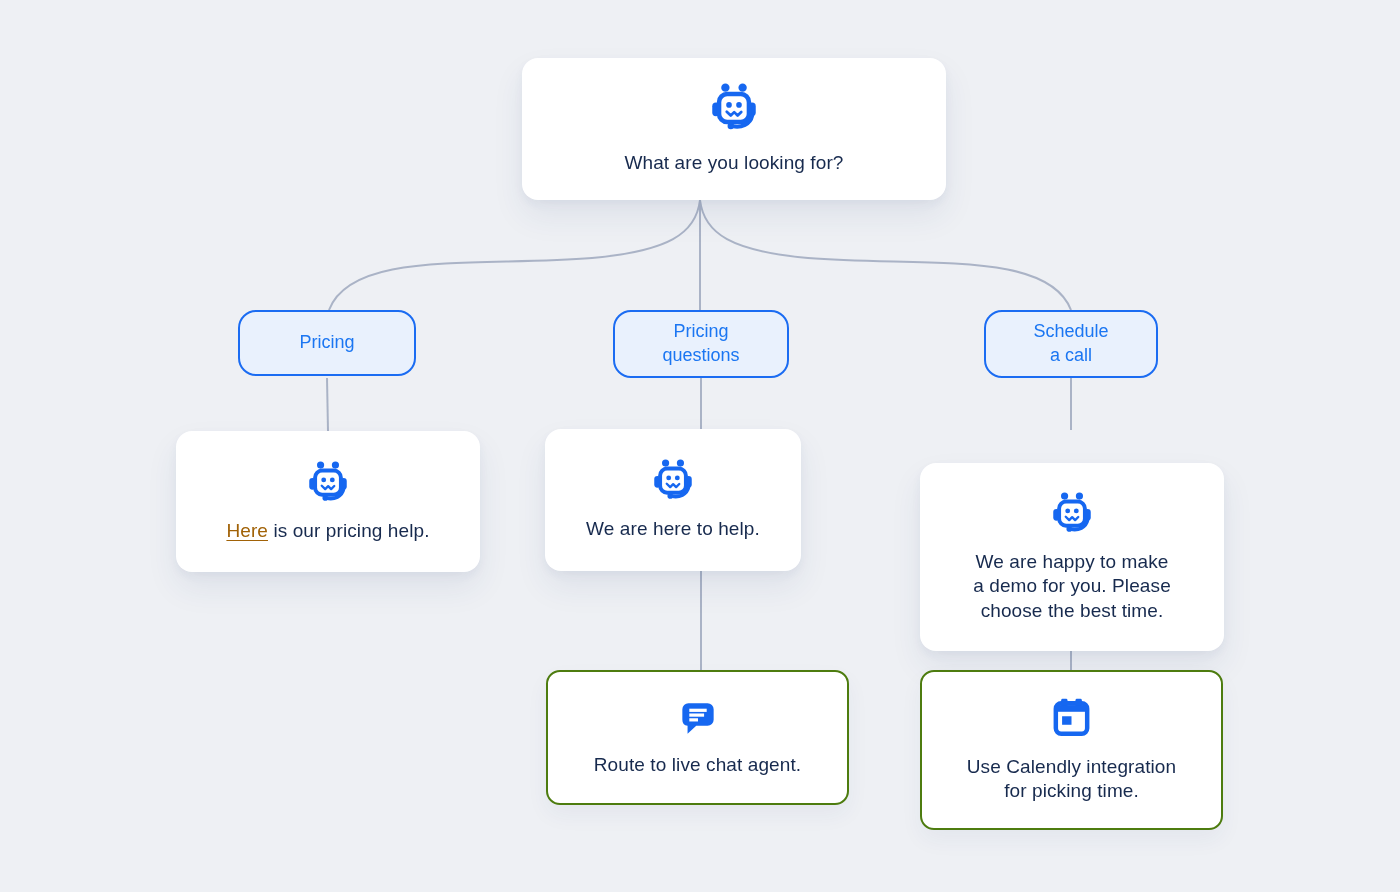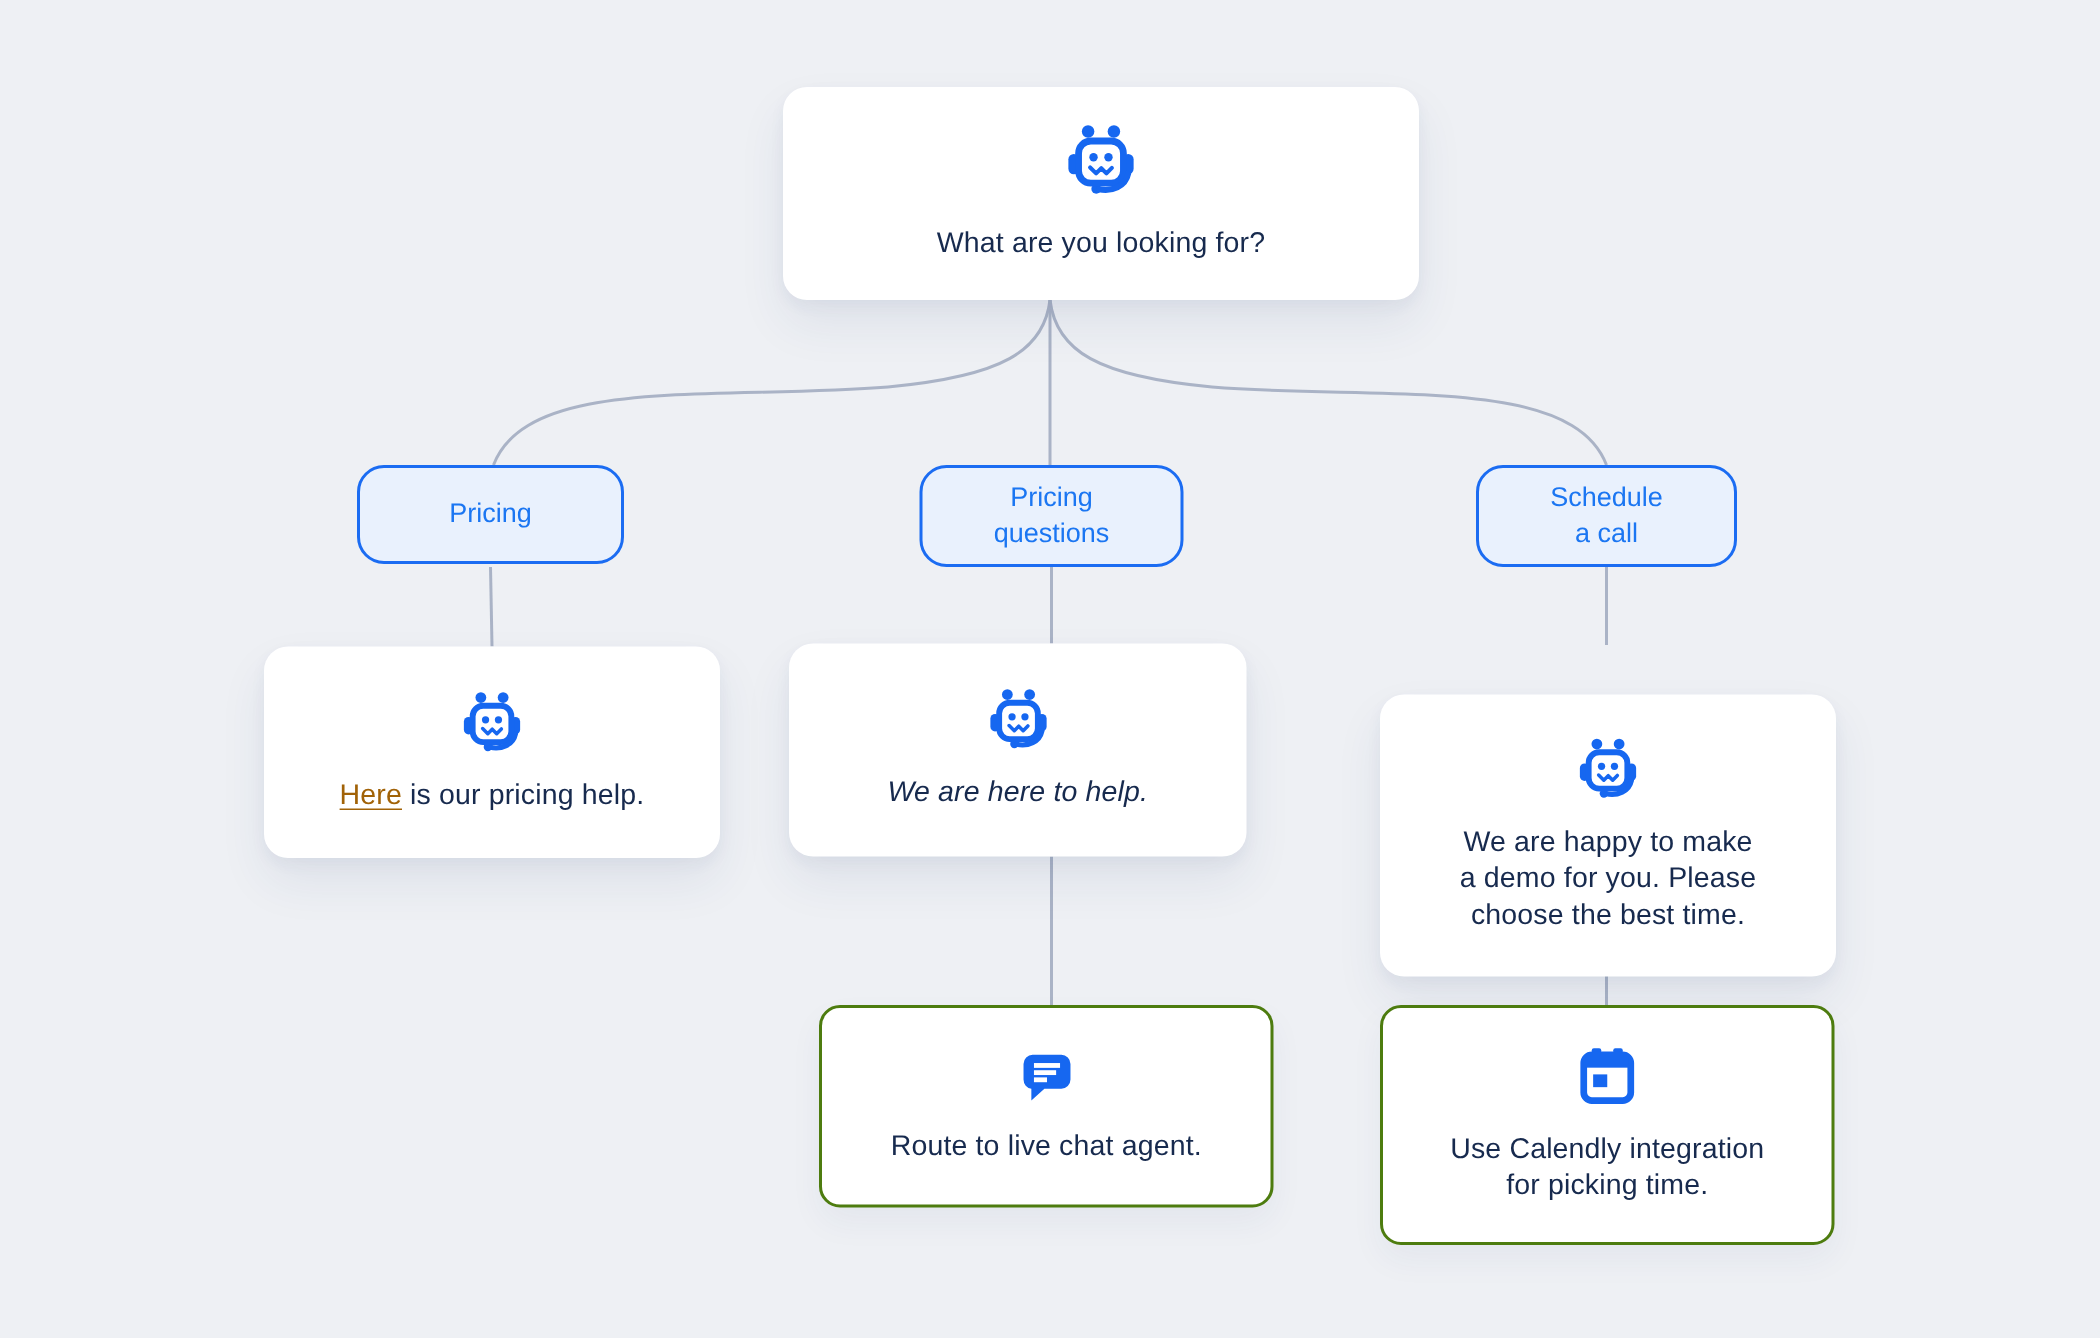--- a/index.html
+++ b/index.html
@@ -95,21 +95,21 @@
           <circle cx="28.5" cy="48.2" r="3.6"></circle>
         </g>
         <rect x="15.5" y="13" width="33" height="31" rx="9" fill="none" stroke="#1667f0" stroke-width="5"></rect>
         <path d="M24 32.5 L28.4 36.8 L32.2 33 L36 36.8 L40 32.8" fill="none" stroke="#1667f0" stroke-width="3" stroke-linecap="round" stroke-linejoin="round"></path>
         <path d="M52 37 C 50 46.5, 40 50.5, 30.5 48.5" fill="none" stroke="#1667f0" stroke-width="4.4" stroke-linecap="round"></path>
       </svg>
     </span>
     <span class="card-text"><a class="inline-link">Here</a><span> is our pricing help.</span></span>
   </div>
 
-  <div class="card" style="left:526px;top:429px;width:305px;height:142px;gap:13px;font-style:italic;">
+  <div class="card" style="left:545px;top:429px;width:256px;height:142px;gap:13px;">
     <span class="icon">
       <svg viewBox="0 0 64 58" width="50" height="46">
         <g fill="#1667f0">
           <circle cx="22.5" cy="6" r="4.6"></circle>
             <circle cx="41.5" cy="6" r="4.6"></circle>
           <circle cx="26.5" cy="25" r="3.1"></circle>
             <circle cx="37.5" cy="25" r="3.1"></circle>
           <rect x="8" y="22.5" width="8" height="15" rx="4"></rect>
           <rect x="48" y="22.5" width="8" height="15" rx="4"></rect>
           <circle cx="28.5" cy="48.2" r="3.6"></circle>

